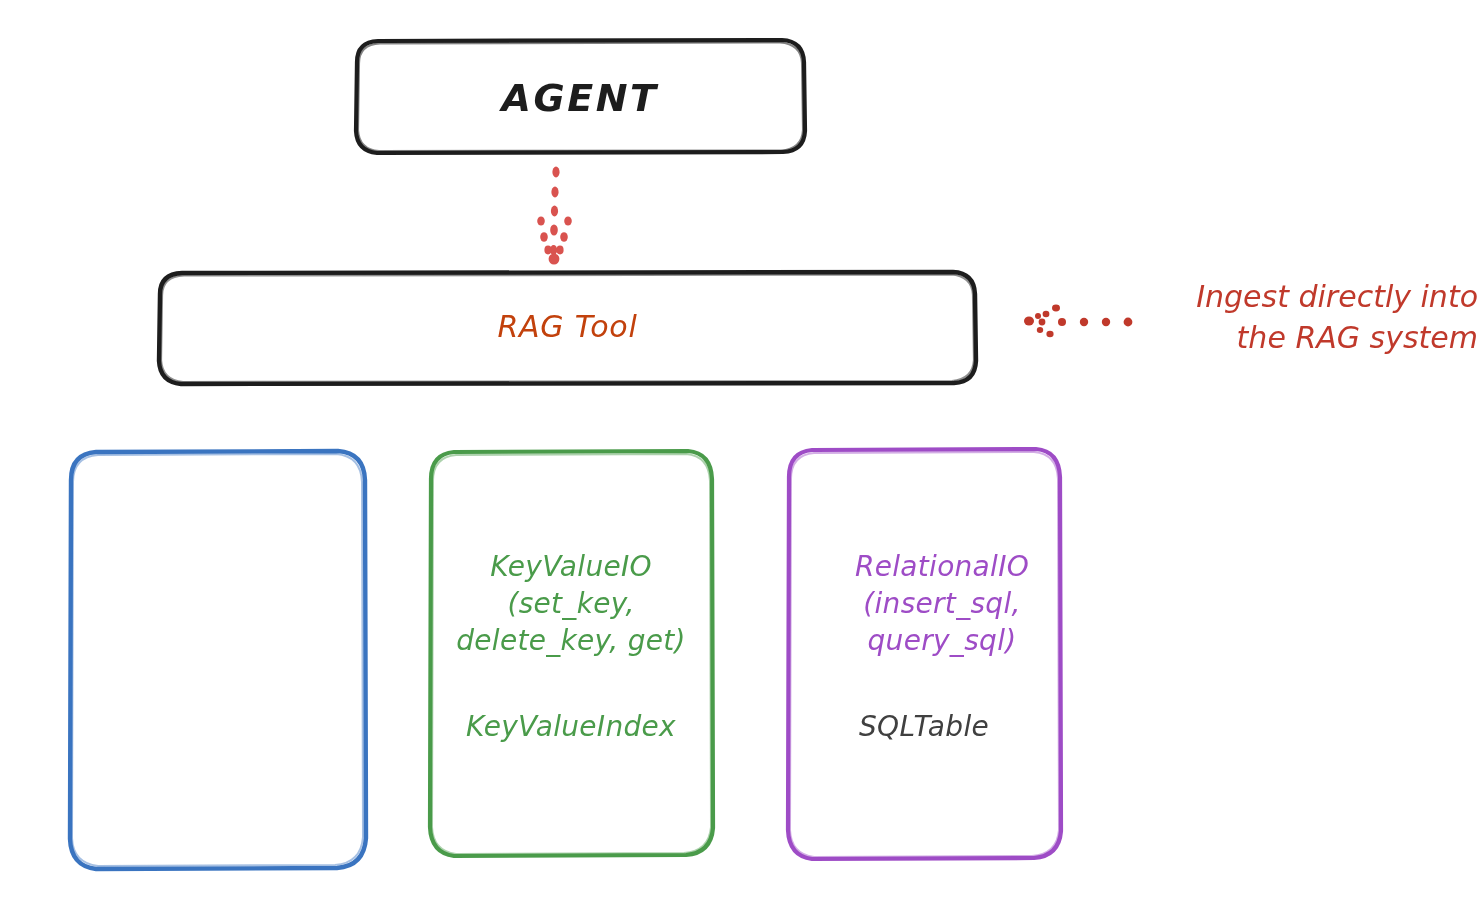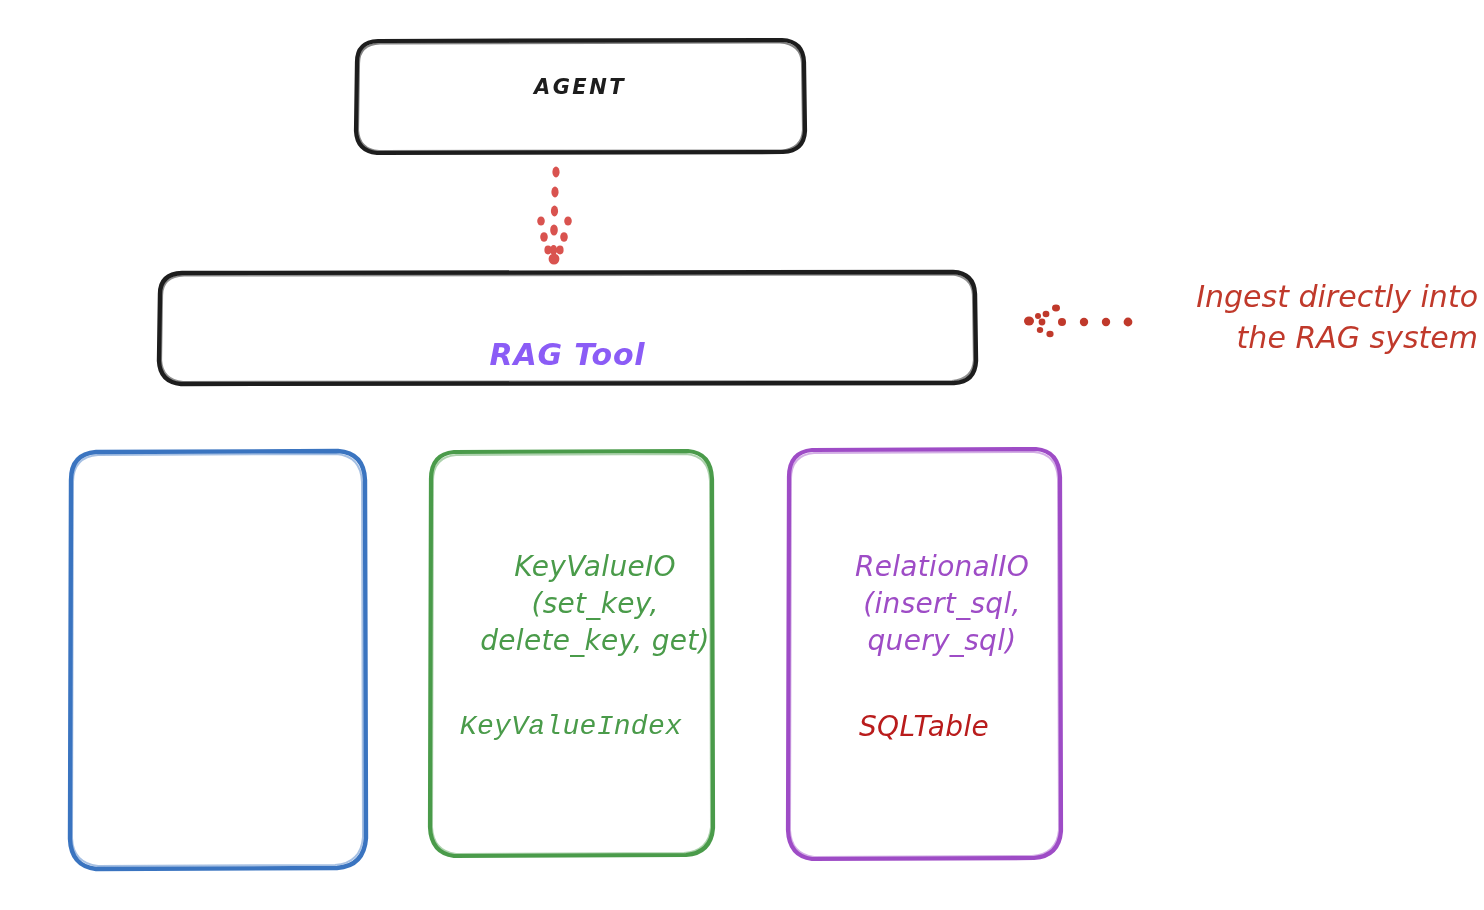--- a/index.html
+++ b/index.html
@@ -32,57 +32,56 @@
     font-family: "DejaVu Sans", sans-serif;
     font-style: italic;
     letter-spacing: 0.3px;
     user-select: none;
   }
   
   #agent-label {
     left: 356px;
     top: 74px;
     width: 448px;
-    font-size: 21px;
+    font-size: 38px;
     font-weight: 700;
     font-style: italic;
     letter-spacing: 2.5px;
     color: #1d1d1d;
   }
   
   #ragtool-label {
     left: 160px;
     top: 307px;
     width: 815px;
     font-size: 30px;
-    font-weight: 700;
+    font-weight: 400;
     font-style: italic;
     letter-spacing: 0.8px;
-    color: #8b5cf6;
-    margin-top: 28px;
+    color: #c2410c;
   }
   
   .store-api {
     font-size: 28px;
     font-weight: 400;
     font-style: italic;
     line-height: 1.33;
   }
   .store-index {
     font-size: 28px;
     font-weight: 400;
     font-style: italic;
     line-height: 1.33;
   }
   #vector-api   { left: 72px;  top: 534px; width: 292px; color: #3a74c0; }
   #vector-index { left: 72px;  top: 738px; width: 292px; color: #3a74c0; }
-  #kv-api       { left: 428px; top: 548px; width: 286px; color: #4a9b4a; padding-left: 24px; }
-  #kv-index     { left: 428px; top: 708px; width: 286px; color: #4a9b4a; font-family: Liberation Mono, monospace; }
+  #kv-api       { left: 428px; top: 548px; width: 286px; color: #4a9b4a; }
+  #kv-index     { left: 428px; top: 708px; width: 286px; color: #4a9b4a; }
   #rel-api      { left: 786px; top: 548px; width: 312px; color: #9e4cc6; }
-  #rel-index    { left: 786px; top: 708px; width: 276px; color: #b91c1c; }
+  #rel-index    { left: 786px; top: 708px; width: 276px; color: #404040; }
 
   #ingest-note {
     position: absolute;
     left: 1148px;
     top: 277px;
     width: 330px;
     text-align: right;
     font-family: "DejaVu Sans", sans-serif;
     font-style: italic;
     font-size: 30px;

